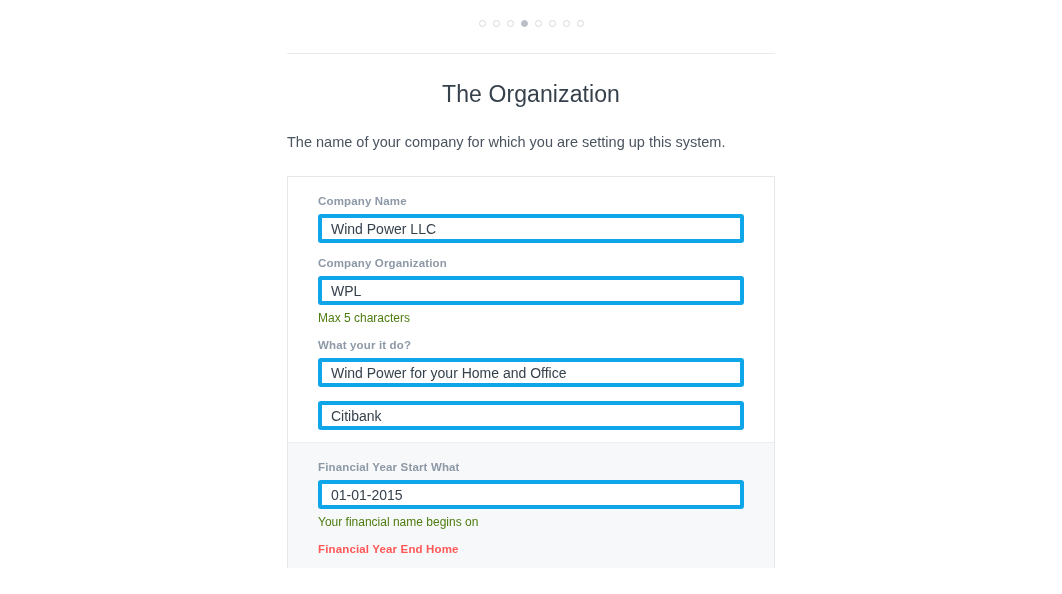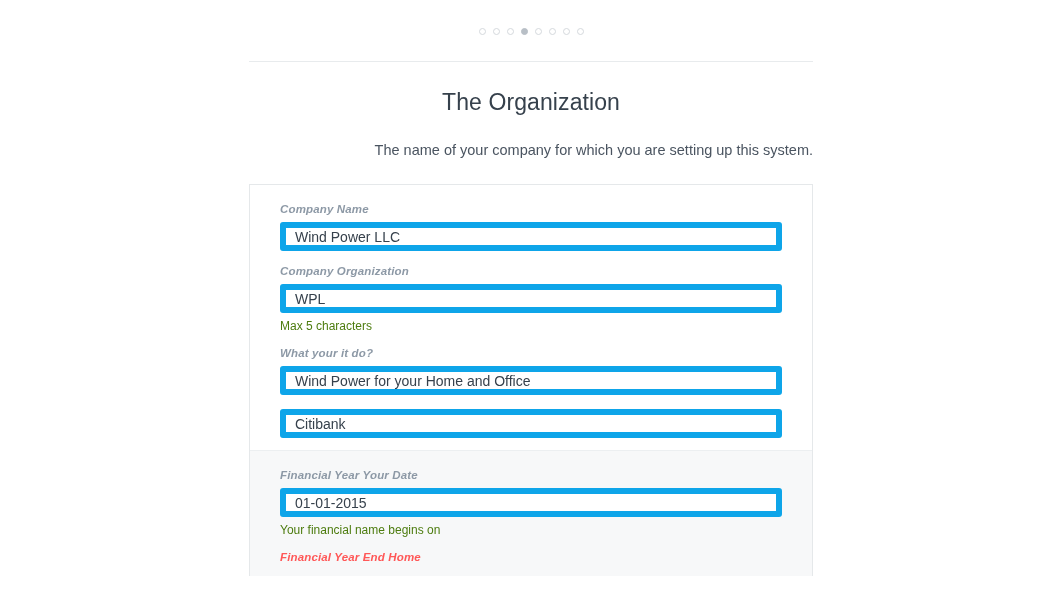--- a/index.html
+++ b/index.html
@@ -14,23 +14,22 @@
     color: #36414c;
     overflow: hidden;
   }
   .page {
     position: relative;
     width: 1062px;
     height: 594px;
     box-sizing: border-box;
   }
   .wizard {
-    width: 564px;
-    margin: 0 auto;
-    padding-top: 20px;
+    width: 488px;
+    margin: 12px auto;
   }
   
   .dots {
     display: flex;
     justify-content: center;
     align-items: center;
     gap: 7px;
     height: 22px;
   }
   .dot {
@@ -51,21 +50,21 @@
   }
   .title {
     text-align: center;
     font-size: 23px;
     font-weight: normal;
     color: #36414c;
     margin: 27px 0 0 0;
     letter-spacing: 0.1px;
   }
   .subtitle {
-    text-align: right;
+    text-align: left;
     font-size: 14.5px;
     color: #4a5460;
     margin: 26px 0 0 0;
     font-weight: normal;
   }
   .card {
     margin-top: 26px;
     border: 1px solid #e5e8ea;
     border-bottom: none;
     background: #ffffff;
@@ -84,30 +83,29 @@
   }
   .field:last-child {
     margin-bottom: 0;
   }
   .field-label {
     font-size: 11.5px;
     font-weight: bold;
     color: #8d99a6;
     margin-bottom: 7px;
     letter-spacing: 0.15px;
-    font-style: italic;
   }
   .field-label.required {
     color: #ff5858;
   }
   .field-input {
     width: 100%;
     box-sizing: border-box;
     height: 29px;
-    border: 6px solid #0ea5e9;
+    border: 4px solid #0ea5e9;
     border-radius: 3px;
     background: #ffffff;
     padding: 4px 9px;
     font-size: 14px;
     color: #36414c;
     font-family: "Liberation Sans", sans-serif;
     outline: none;
   }
   .field-input::placeholder {
     color: #b0b8bf;
@@ -162,21 +160,21 @@
 
         <div class="field">
           <input class="field-input" type="text" value="Citibank" style="">
         </div>
 
       </div>
 
       <div class="section shaded">
 
         <div class="field">
-          <div class="field-label">Financial Year Your Date</div>
+          <div class="field-label">Financial Year Start What</div>
           <input class="field-input" type="text" value="01-01-2015" style="">
           <div class="help-text">Your financial name begins on</div>
         </div>
 
         <div class="field">
           <div class="field-label required">Financial Year End Home</div>
         </div>
 
       </div>
 

